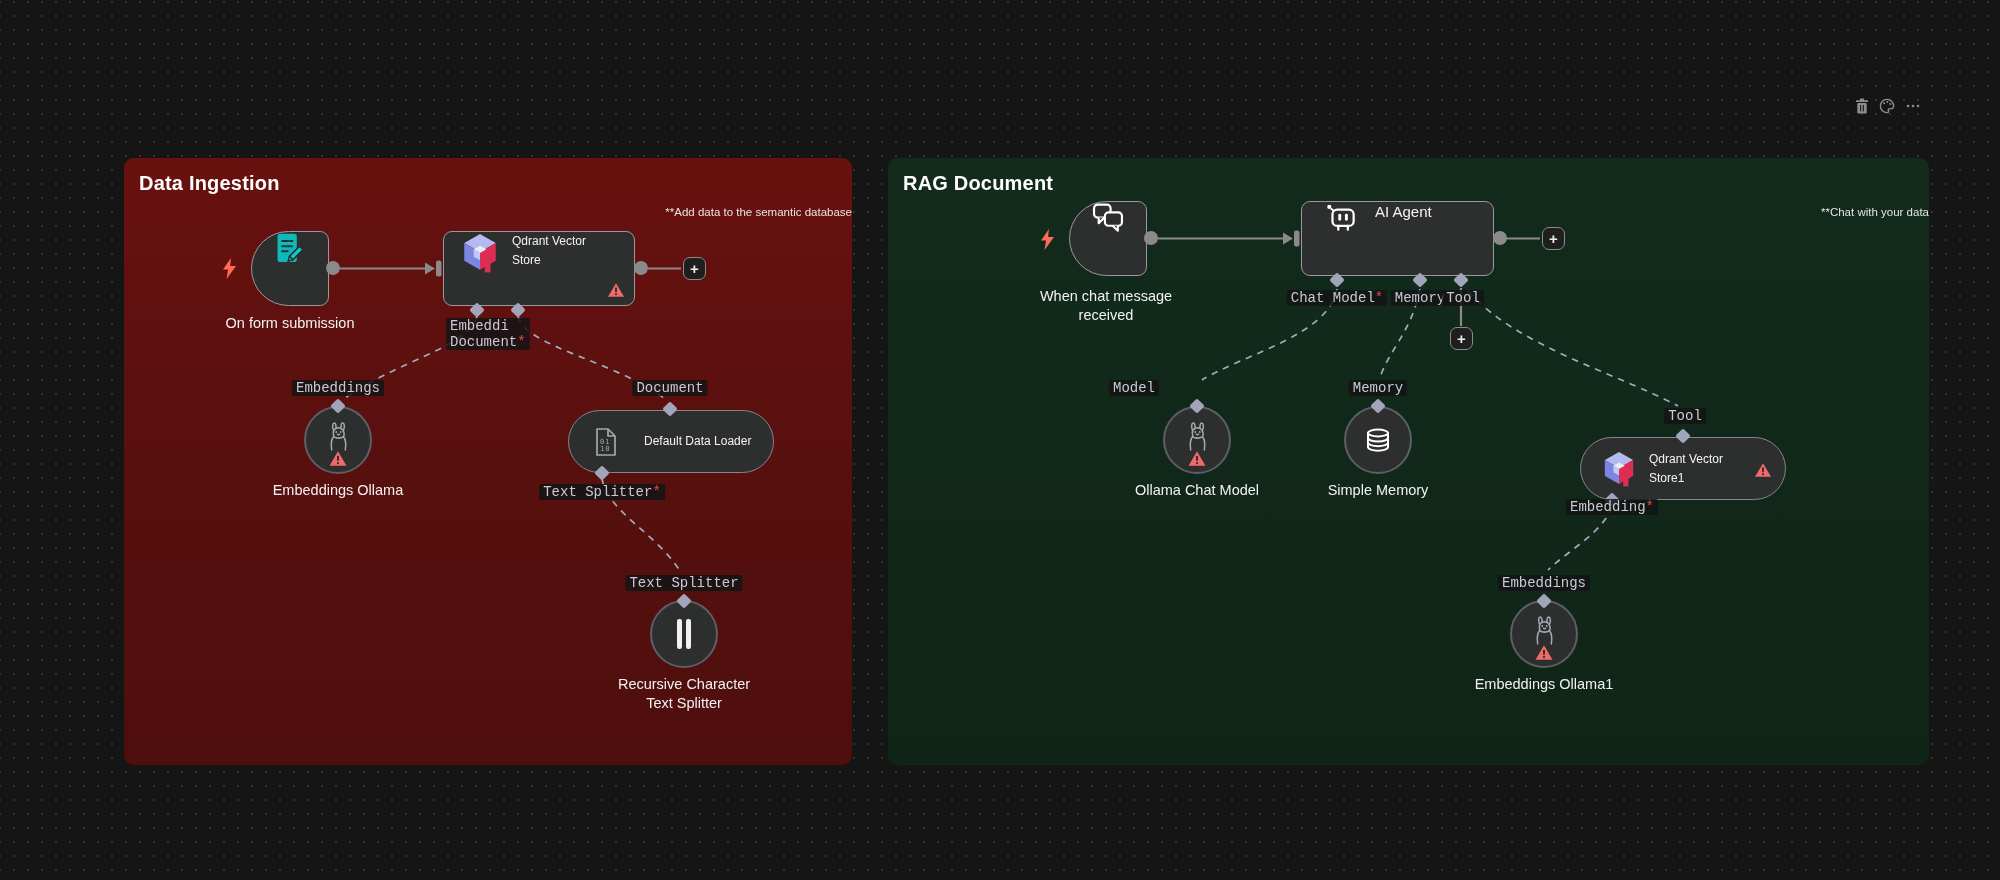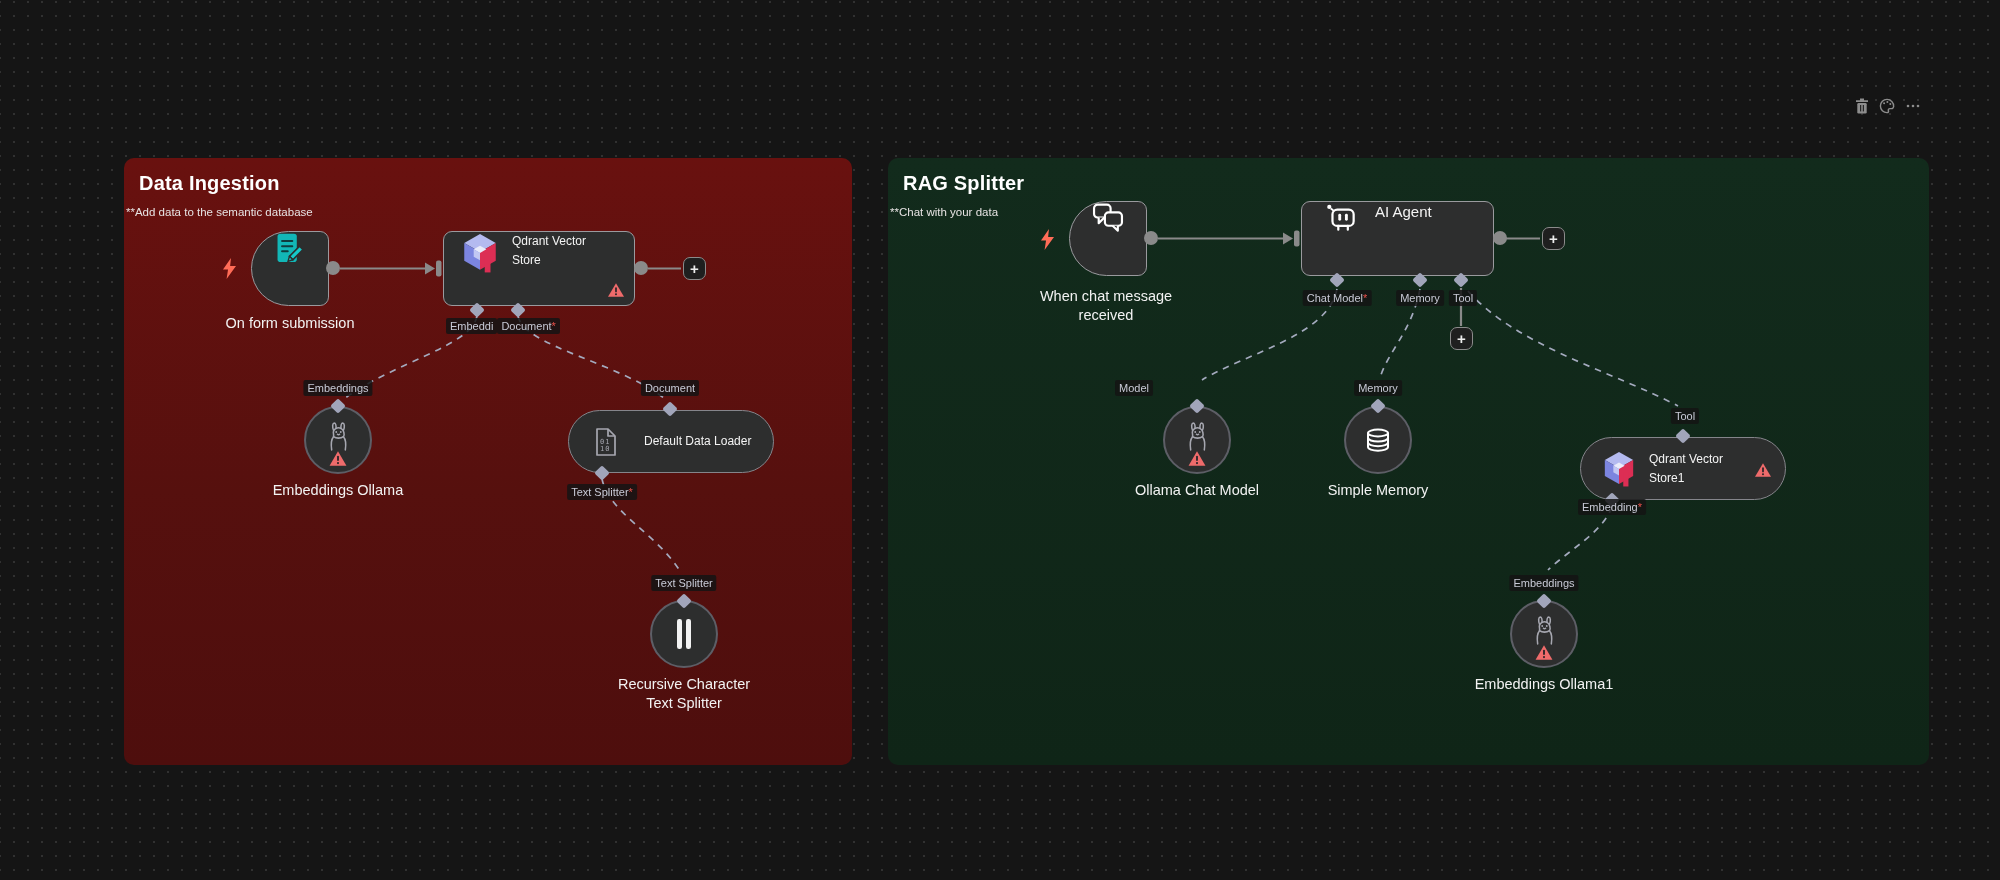--- a/index.html
+++ b/index.html
@@ -6,34 +6,34 @@
   body{width:2000px;height:880px;overflow:hidden;font-family:"Liberation Sans",sans-serif;
        -webkit-font-smoothing:antialiased;}
   #canvas{position:relative;width:2000px;height:880px;
     background-color:#151515;
     background-image:radial-gradient(circle,#313131 1.2px,transparent 1.4px);
     background-size:14px 14px;background-position:7px 9px;}
   .sticky{position:absolute;border-radius:10px;z-index:0;margin-top:29px;}
   .sticky.red{background:linear-gradient(180deg,#69110f 0%,#56100e 55%,#4e0e0d 100%);}
   .sticky.green{background:linear-gradient(180deg,#122b1c 0%,#0f2517 100%);}
   .sticky-title{color:#ffffff;font-size:20px;font-weight:700;padding:14px 0 0 15px;letter-spacing:.2px;}
-  .sticky-sub{color:#e7e3e3;font-size:11.5px;padding:11px 0 0 2px;}
+  .sticky-sub{color:#e7e3e3;font-size:11.5px;padding:11px 0 0 2px;text-align:right;}
   svg.conn{position:absolute;left:0;top:0;z-index:1;pointer-events:none;}
   .node-rect{position:absolute;background:#2d2e2e;border:1.5px solid #9a9a9e;border-radius:9px;z-index:2;
     display:flex;align-items:flex-start;box-sizing:border-box;}
   .node-trigger{border-radius:38px 9px 9px 38px;justify-content:center;}
   .node-pill{position:absolute;background:#2d2e2e;border:1.5px solid #85858b;border-radius:33px;z-index:2;
     display:flex;align-items:center;box-sizing:border-box;}
   .node-circle{position:absolute;width:68px;height:68px;background:#2d2e2e;border:2px solid #5d5e66;
     border-radius:50%;z-index:2;display:flex;align-items:center;justify-content:center;box-sizing:border-box;}
   .node-title{color:#f4f4f4;font-size:12px;font-weight:500;line-height:19px;}
   .node-label{position:absolute;color:#f2f2f2;font-size:14.5px;font-weight:500;line-height:19px;
     text-align:center;width:280px;transform:translateX(-140px);z-index:2;}
-  .chip{position:absolute;z-index:3;background:rgba(20,20,20,.85);color:#c8cad6;font-size:11px;
-    padding:1px 4px;border-radius:2px;white-space:nowrap;line-height:14px;}
+  .chip{position:absolute;z-index:3;background:rgba(20,20,20,.85);color:#c8cad6;font-size:14px;
+    padding:1px 4px;border-radius:2px;white-space:nowrap;line-height:14px;font-family:Liberation Mono, monospace;}
   .chip.ctr{transform:translateX(-50%);}
   .chip .req{color:#e8504a;}
   .chiprow{position:absolute;z-index:3;display:flex;}
   .chiprow .chip{position:static;}
   .diamond{position:absolute;width:11px;height:11px;background:#a1a5ba;border-radius:2px;
     transform:translate(-50%,-50%) rotate(45deg);z-index:3;}
   .endpoint{position:absolute;width:14px;height:14px;background:#8a8a8a;border-radius:50%;
     transform:translate(-50%,-50%);z-index:2;}
   .plus-btn{position:absolute;width:23px;height:23px;background:#1f1f1f;border:1.5px solid #8b8b8b;
     border-radius:7px;color:#ececec;font-size:15px;font-weight:600;display:flex;align-items:center;
@@ -45,21 +45,21 @@
 </head>
 <body>
 
 <div id="canvas">
 
   <div class="sticky red" style="left:124px;top:129px;width:728px;height:607px;">
     <div class="sticky-title">Data Ingestion</div>
     <div class="sticky-sub">**Add data to the semantic database</div>
   </div>
   <div class="sticky green" style="left:888px;top:129px;width:1041px;height:607px;">
-    <div class="sticky-title">RAG Splitter</div>
+    <div class="sticky-title">RAG Document</div>
     <div class="sticky-sub">**Chat with your data</div>
   </div>
 
   <div class="toolbar">
     <svg width="14" height="16" viewBox="0 0 14 16">
       <path d="M5,0.5 h4 v1.8 h4 v1.7 H1 V2.3 h4 Z" fill="#8d8d8d"></path>
       <rect x="2.3" y="5" width="9.4" height="10.6" rx="1.3" fill="#8d8d8d"></rect>
       <rect x="5.1" y="7" width="1.1" height="6.4" fill="#1b1b1b"></rect>
       <rect x="7.8" y="7" width="1.1" height="6.4" fill="#1b1b1b"></rect>
     </svg>
@@ -138,21 +138,21 @@
     <svg class="warn" style="right:9px;bottom:7px;position:absolute;" width="18" height="16" viewBox="0 0 18 16">
       <path d="M9,1.2 L17,14.8 H1 Z" fill="#ef6b6b"></path>
       <rect x="8.1" y="5.3" width="1.8" height="5" rx="0.9" fill="#30262a"></rect>
       <circle cx="9" cy="12.3" r="1.05" fill="#30262a"></circle>
     </svg>
   </div>
   <div class="endpoint" style="left:641px;top:268px;"></div>
   <div class="plus-btn" style="left:683px;top:257px;">+</div>
   <div class="diamond" style="left:477px;top:310px;"></div>
   <div class="diamond" style="left:518px;top:310px;"></div>
-  <div class="chiprow" style="left:446px;top:318px;">
+  <div class="chiprow" style="left:446px;top:318px;flex-direction:column;">
     <span class="chip"><span>Embeddi</span></span>
     <span class="chip"><span>Document</span><span class="req">*</span></span>
   </div>
 
   <div class="chip ctr" style="left:338px;top:380px;">Embeddings</div>
   <div class="diamond" style="left:338px;top:406px;"></div>
   <div class="node-circle" style="left:304px;top:406px;">
     <svg width="27" height="31" viewBox="0 0 26 30" style="margin-top:-7px;">
       <g stroke="#a6a7b0" stroke-width="1.5" fill="none" stroke-linecap="round" stroke-linejoin="round">
         <path d="M8.2,9 C6.8,5.5 7.2,2.2 8.8,2 C10.2,1.9 10.9,4.4 10.6,7.2"></path>

